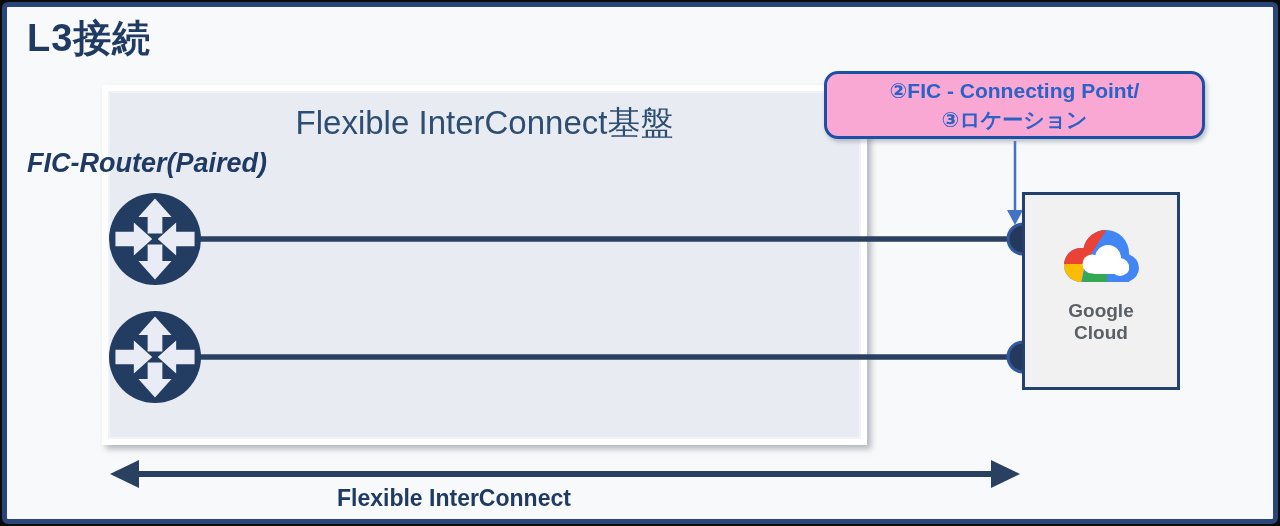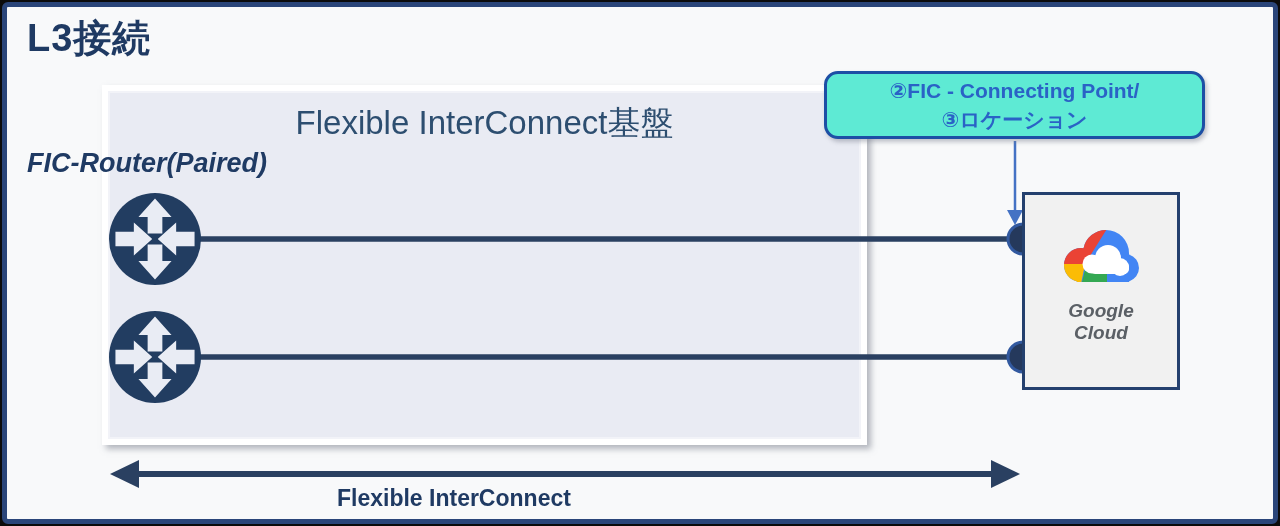--- a/index.html
+++ b/index.html
@@ -27,33 +27,33 @@
 
   .ln{stroke:var(--line);stroke-width:5.5;fill:none;}
   .span-ln{stroke:var(--line);stroke-width:6;fill:none;}
   .span-head{fill:var(--line);}
   .dot{fill:var(--dot-fill);stroke:var(--dot-stroke);stroke-width:3;}
   .conn-ln{stroke:var(--connector-blue);stroke-width:2.5;fill:none;}
   .conn-head{fill:var(--connector-blue);}
   .router-c{fill:var(--router-fill);}
   .router-a{fill:var(--arrow-fill);}
 
-  .callout{position:absolute;left:817px;top:64px;width:381px;height:68px;background:#5eead4;
+  .callout{position:absolute;left:817px;top:64px;width:381px;height:68px;background:#f9a8d4;
            border:3.5px solid var(--callout-border);border-radius:14px;
            box-shadow:2px 3px 4px rgba(120,125,140,.45);
            display:flex;flex-direction:column;justify-content:center;align-items:center;
            line-height:29px;}
   .callout span{font-size:21px;font-weight:bold;color:var(--callout-text);white-space:nowrap;}
 
   .gc-box{position:absolute;left:1015px;top:185px;width:158px;height:198px;
           background:var(--gc-fill);border:3px solid var(--gc-border);
           display:flex;flex-direction:column;align-items:center;}
   .gc-logo{margin-top:21px;width:100px;height:80px;}
   .gc-name{margin-top:4px;text-align:center;font-size:19px;font-weight:bold;
-           color:var(--gc-text);line-height:22px;font-style:italic;}
+           color:var(--gc-text);line-height:22px;}
 </style>
 </head>
 <body>
 
 <div class="stage">
   <div class="frame">
 
     <div class="diagram-title">L3接続</div>
 
     <div class="panel">

